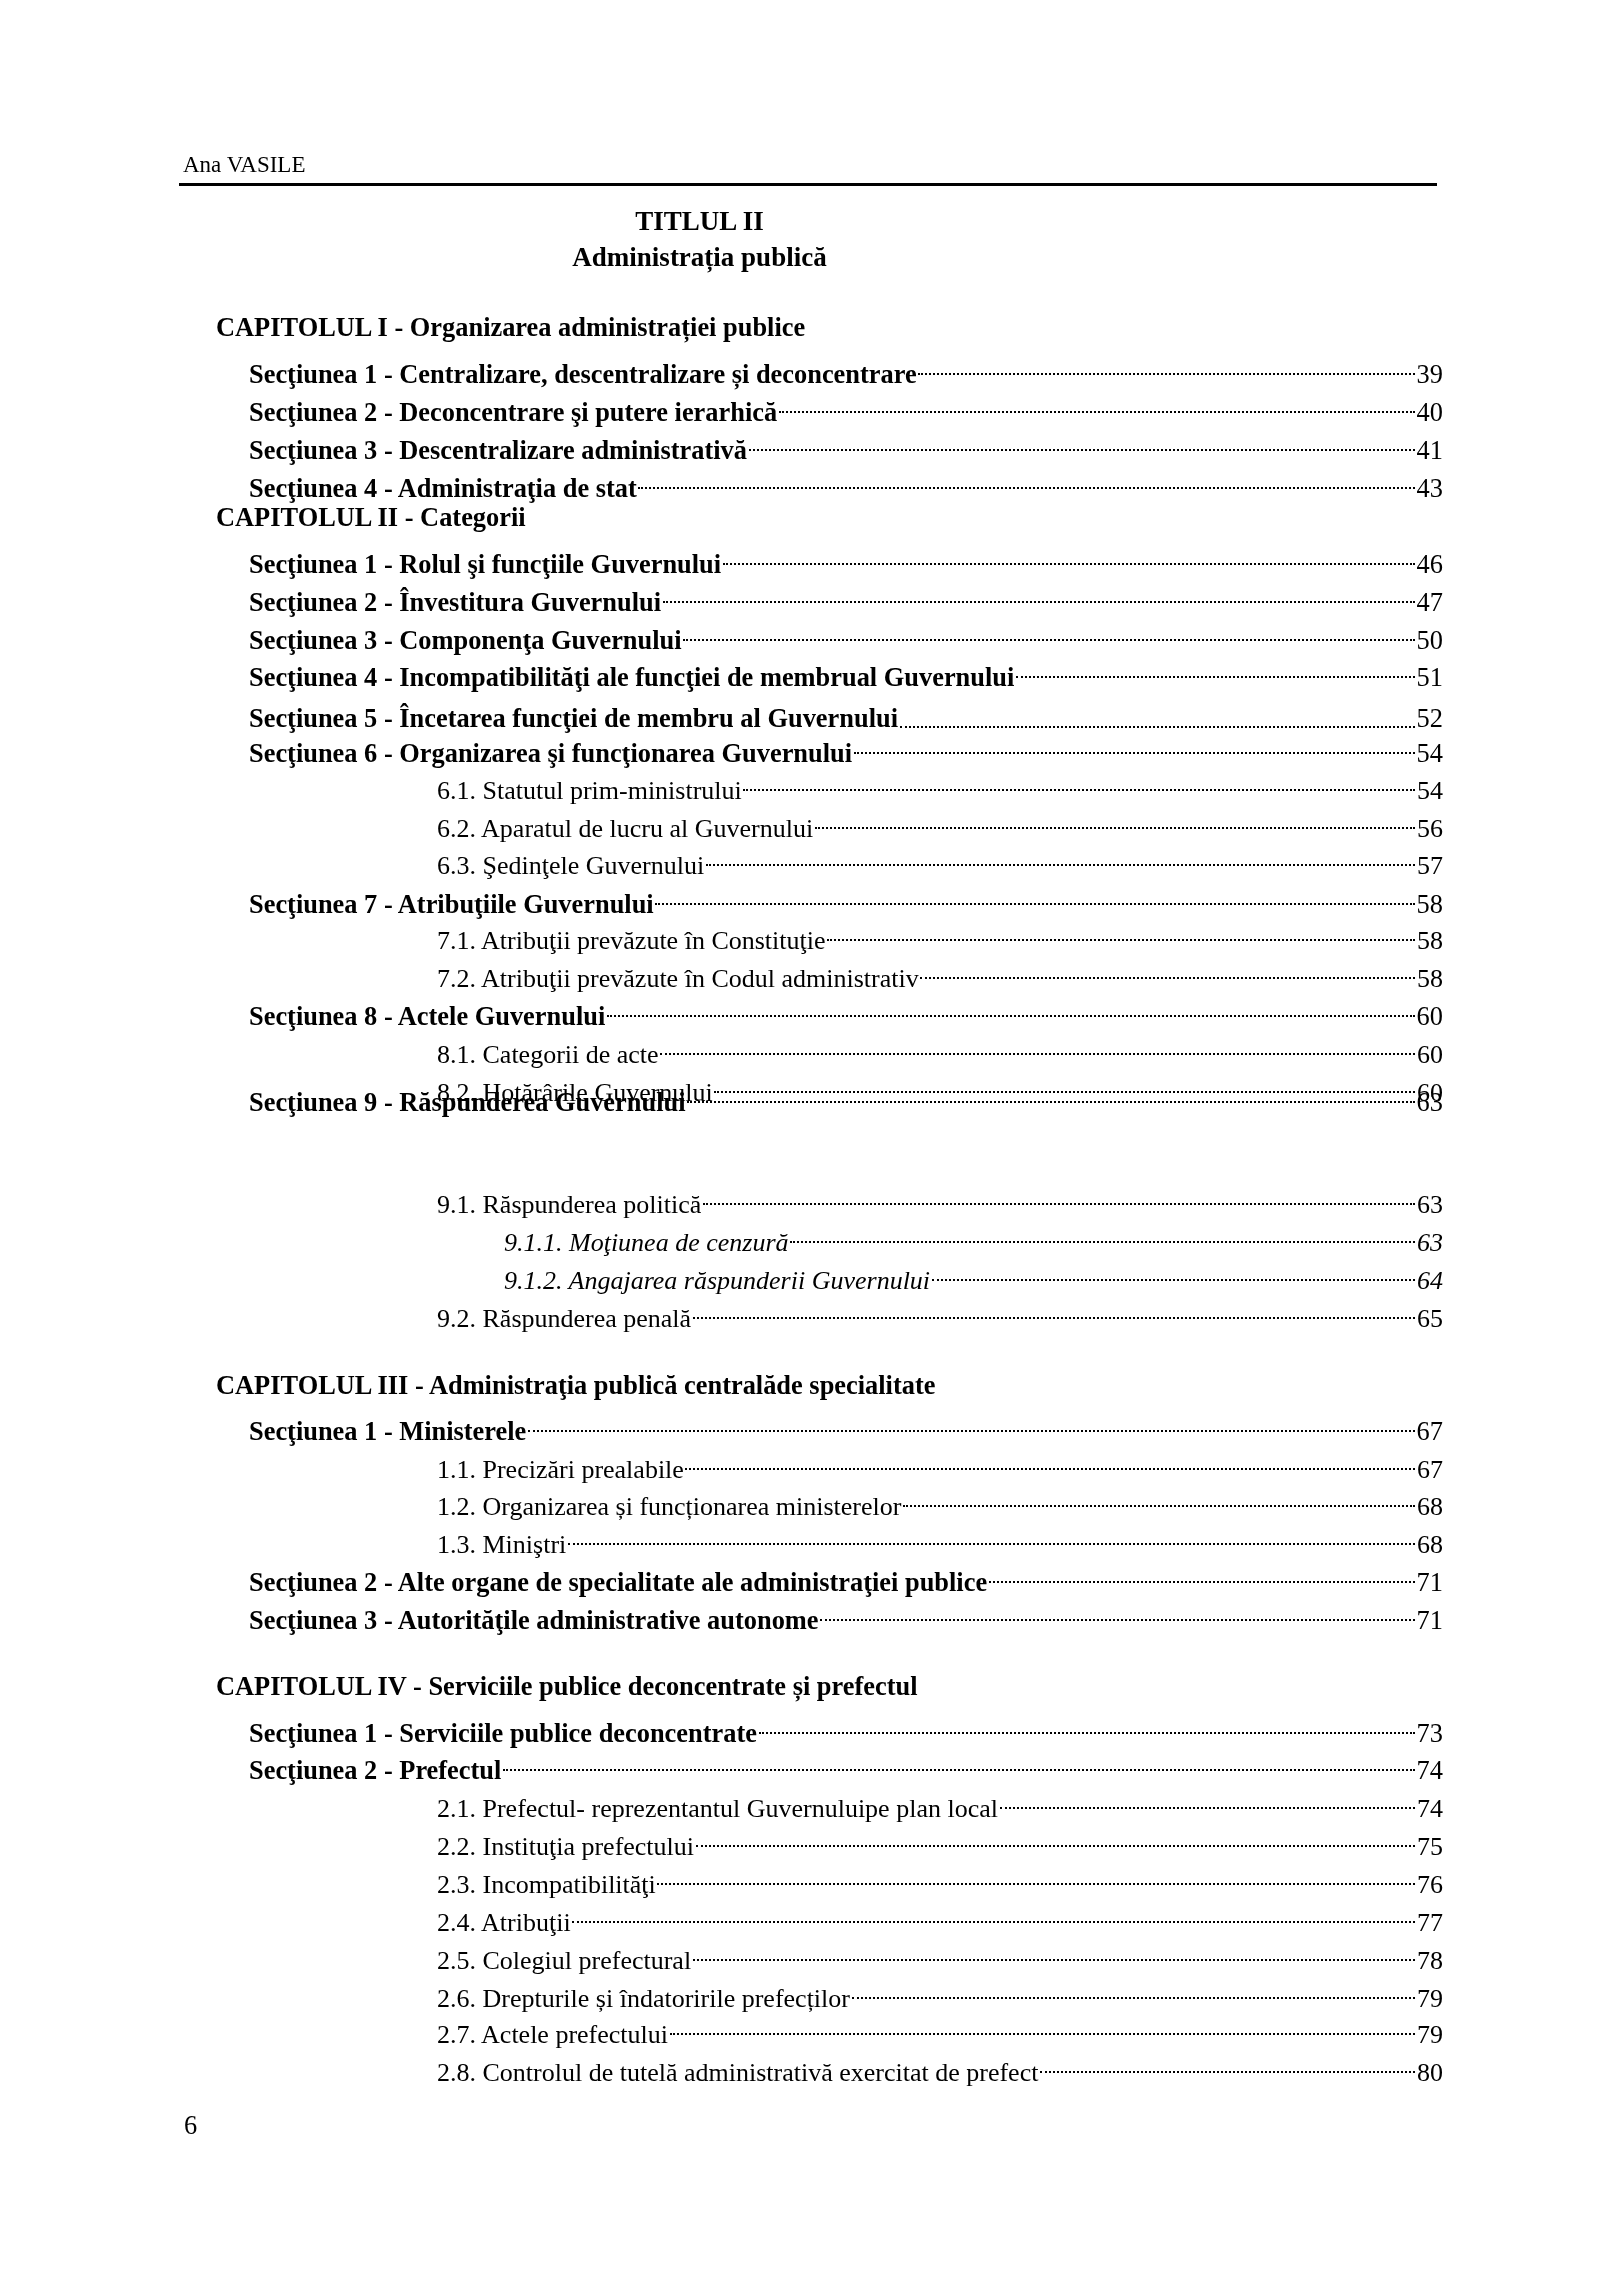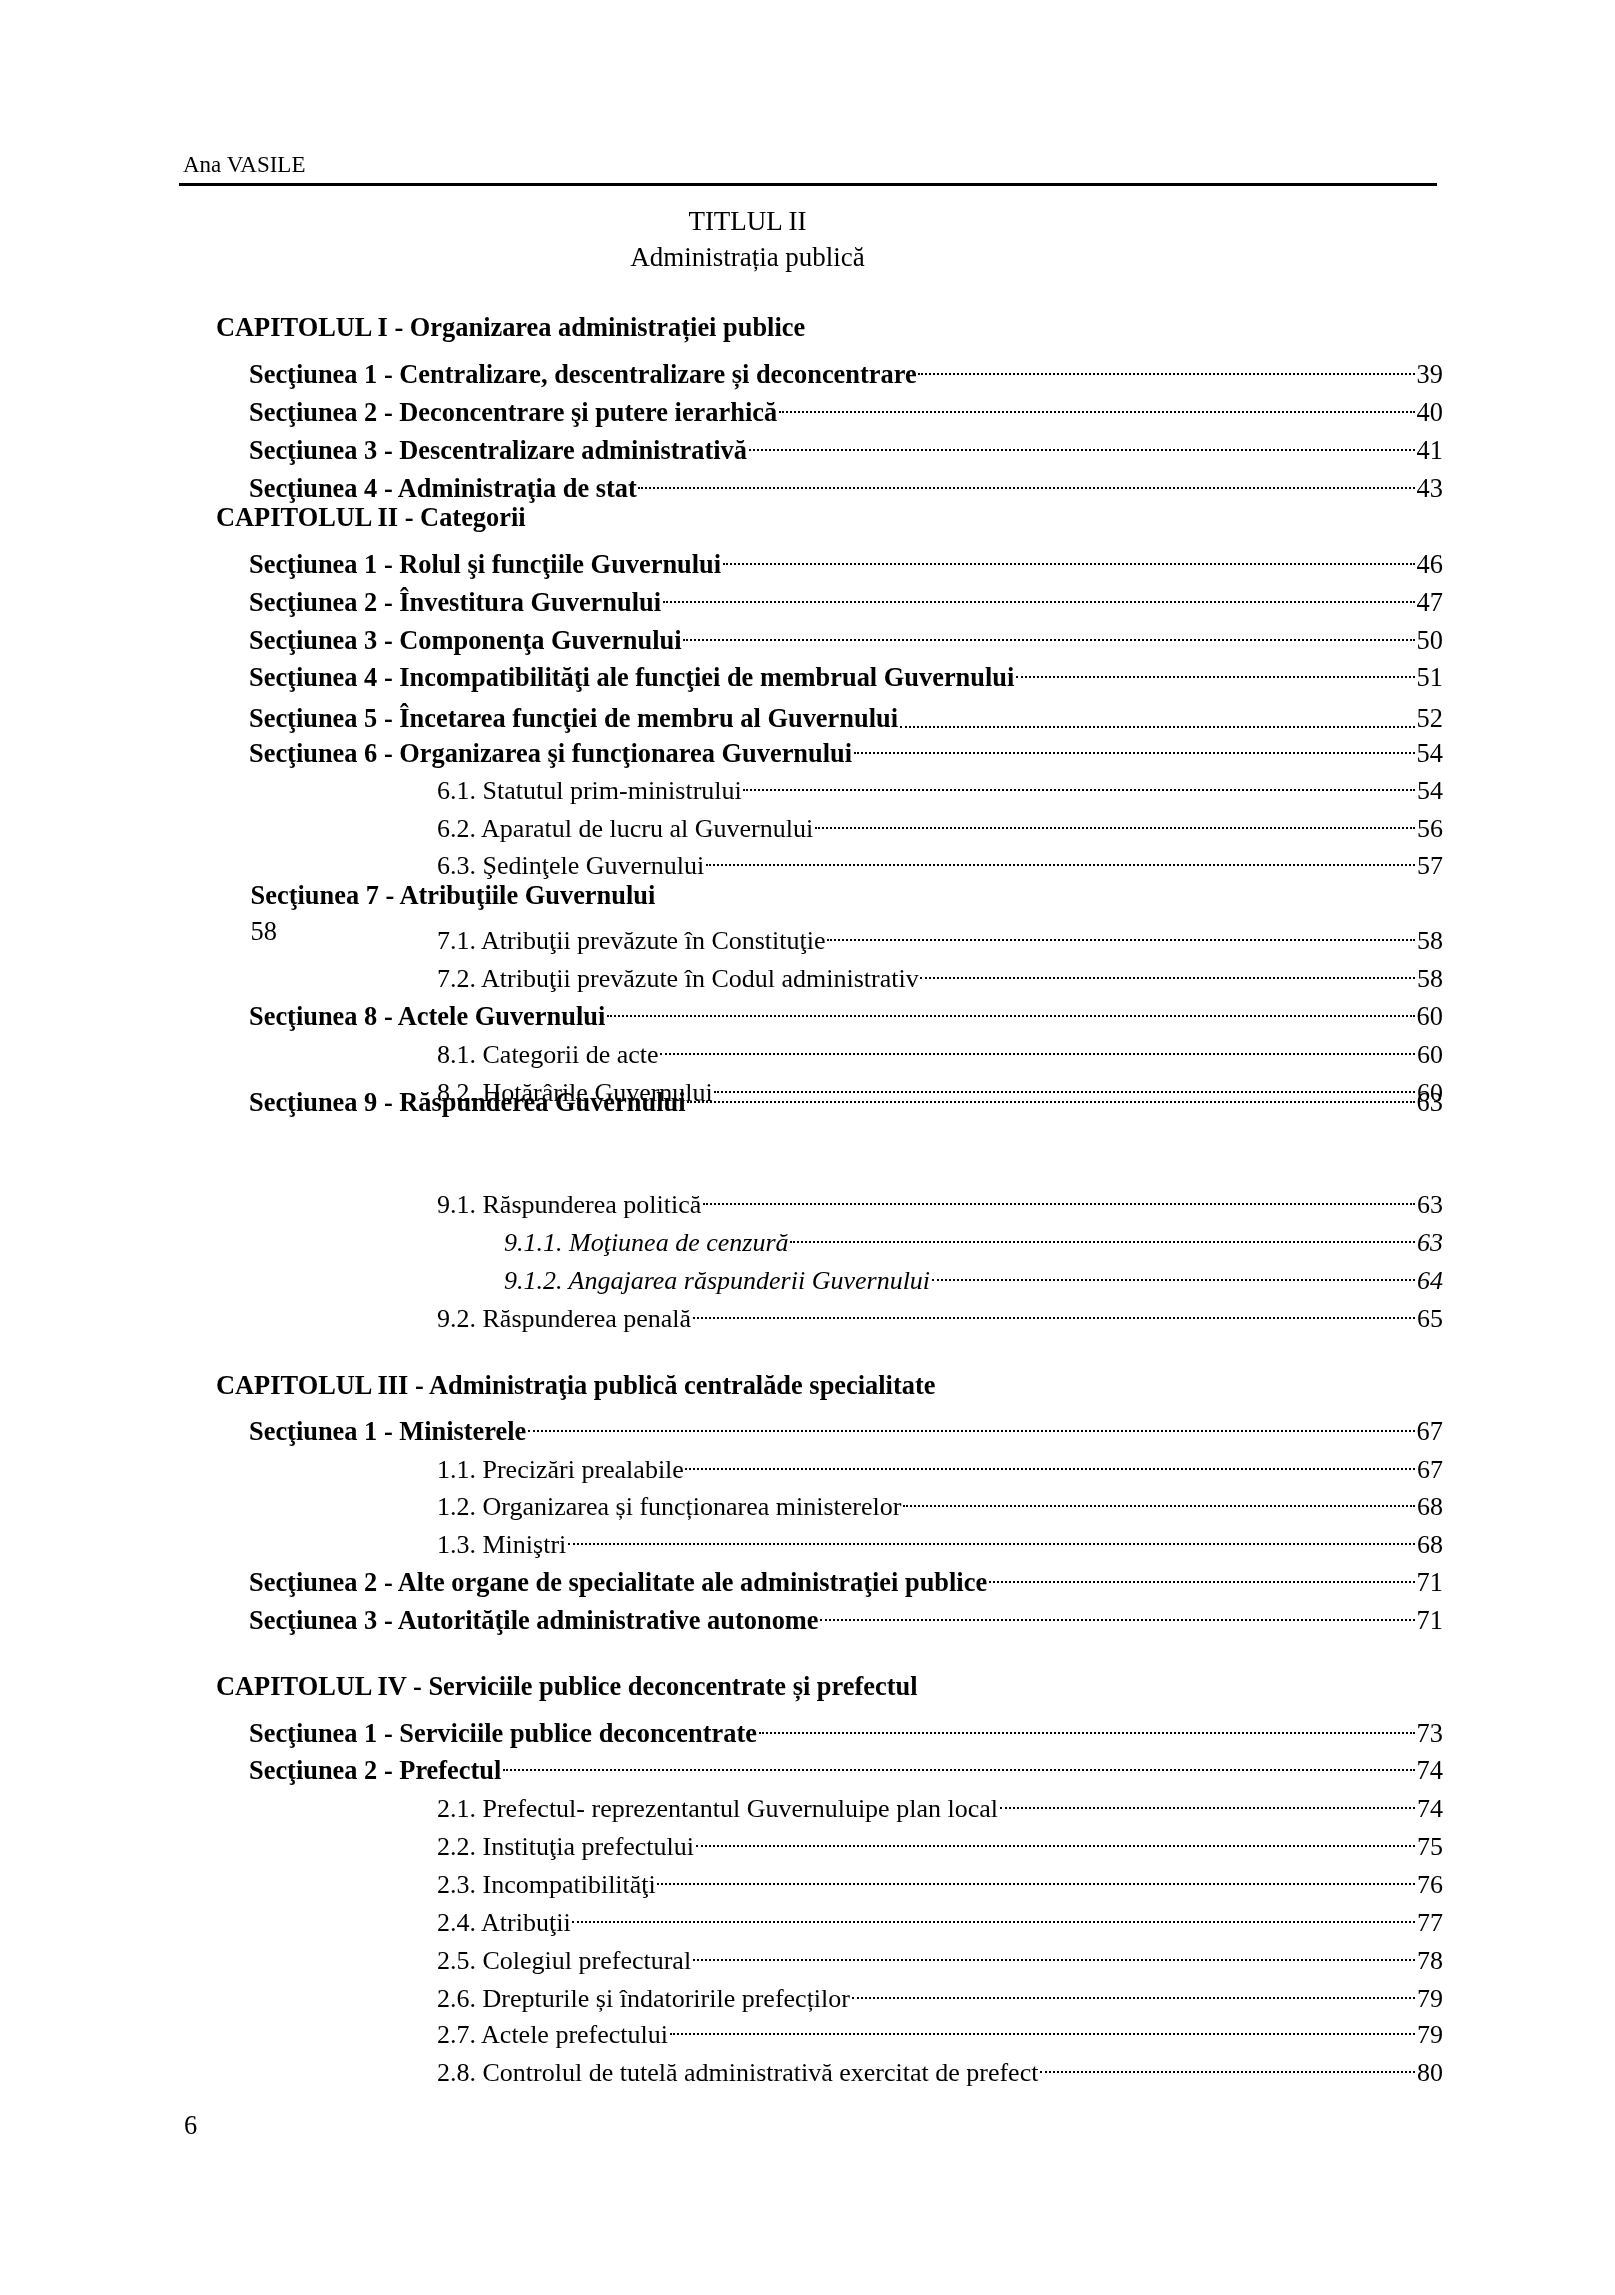--- a/index.html
+++ b/index.html
@@ -1,20 +1,20 @@
 <!DOCTYPE html>
 <html style="font-size:12.4px"><head>
 <meta charset="utf-8">
 <style>
   html, body { margin: 0; padding: 0; background: #ffffff; }
   body { width: 1616px; height: 2295px; position: relative; overflow: hidden;
          font-family: "Liberation Serif", "DejaVu Serif", serif; color: #000; }
   .running-head { position: absolute; left: 183px; top: 152px; font-size: 23px; }
   .head-rule { position: absolute; left: 179px; top: 183px; width: 1258px; height: 3.1px; background: #000; }
-  .title { position: absolute; left: 0; width: 1399px; text-align: center; font-weight: normal; font-size: 27px; margin-left: 48px; }
+  .title { position: absolute; left: 0; width: 1399px; text-align: center; font-weight: bold; font-size: 27px; }
   .t1 { top: 206px; padding-left: 0; }
   .t2 { top: 242px; }
   .toc { position: absolute; left: 0; top: 0; width: 1616px; height: 2085px; }
   .row { position: absolute; height: 36px; line-height: 36px; display: flex; align-items: baseline; white-space: nowrap; font-size: 26.4px; }
   .row .label { flex: 0 0 auto; }
   .row .leader { flex: 1 1 auto; overflow: hidden; margin: 0 1.6px; position: relative; height: 36px; }
   .row .leader::after { content: ""; position: absolute; left: 0; right: 0; bottom: 8.5px; border-bottom: 2.3px dotted #000; }
   .row .page { flex: 0 0 auto; font-weight: normal; font-style: normal; }
   .chapter { left: 216px; font-weight: bold; }
   .section { left: 249px; right: 173px; font-weight: bold; }
@@ -97,21 +97,21 @@
     <div class="row sub" style="top: 801px;">
       <span class="label">6.2. Aparatul de lucru al Guvernului</span>
       <span class="leader"></span>
       <span class="page">56</span>
     </div>
     <div class="row sub" style="top: 838px;">
       <span class="label">6.3. Şedinţele Guvernului</span>
       <span class="leader"></span>
       <span class="page">57</span>
     </div>
-    <div class="row section" style="top: 877px; flex-direction: column;">
+    <div class="row section" style="top: 877px;">
       <span class="label">Secţiunea 7 - Atribuţiile Guvernului</span>
       <span class="leader"></span>
       <span class="page">58</span>
     </div>
     <div class="row sub" style="top: 913px;">
       <span class="label">7.1. Atribuţii prevăzute în Constituţie</span>
       <span class="leader"></span>
       <span class="page">58</span>
     </div>
     <div class="row sub" style="top: 951px;">

